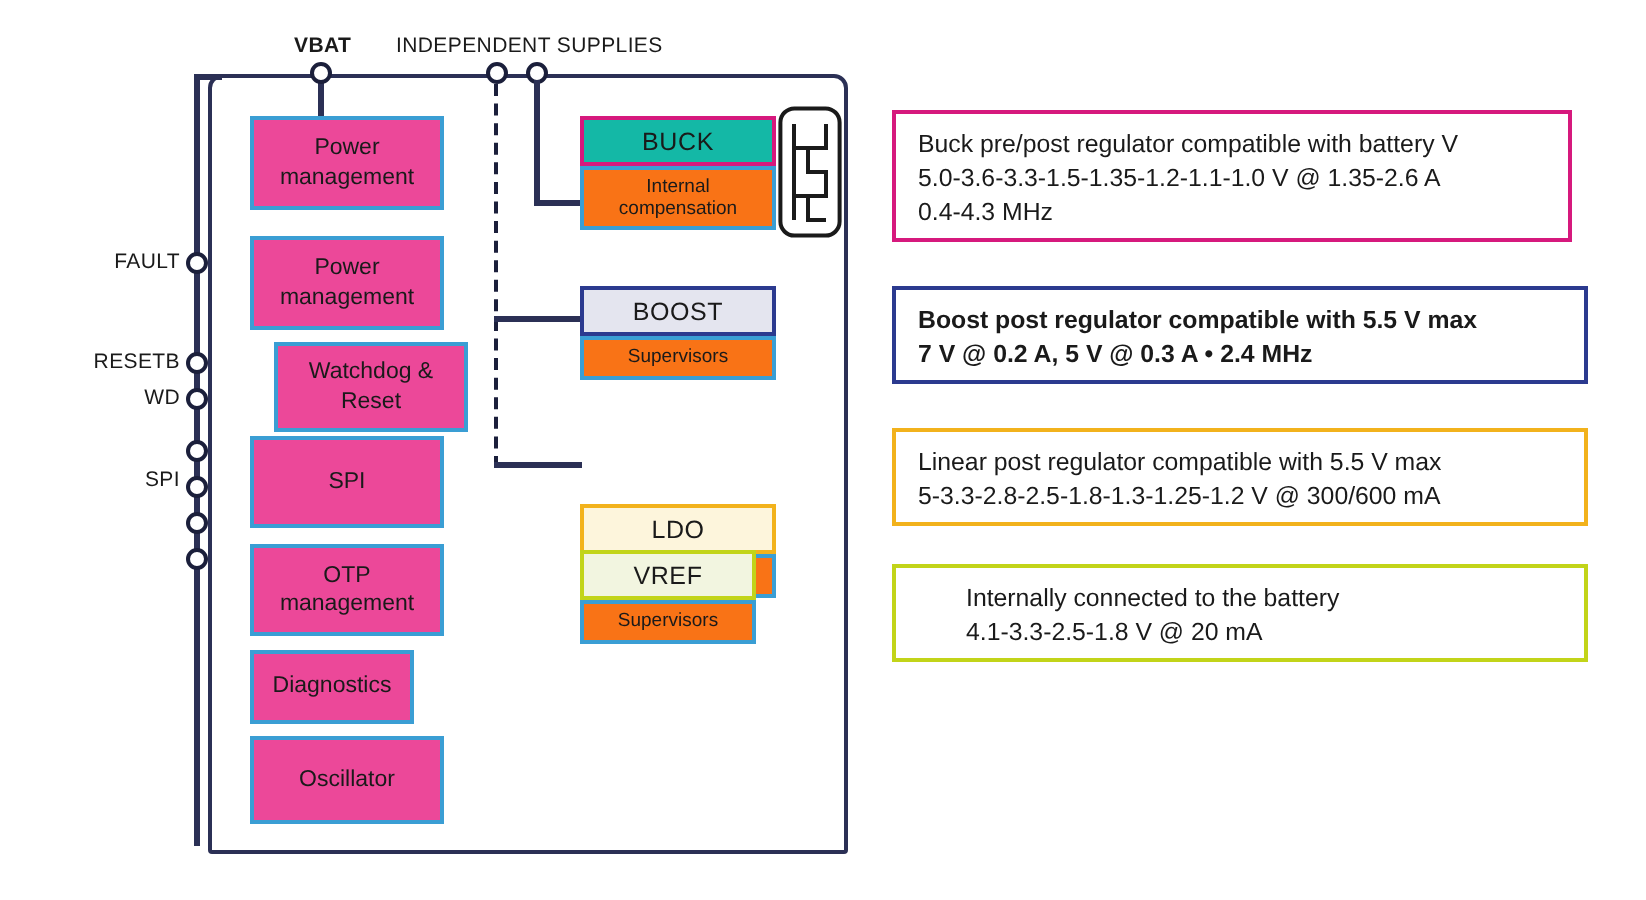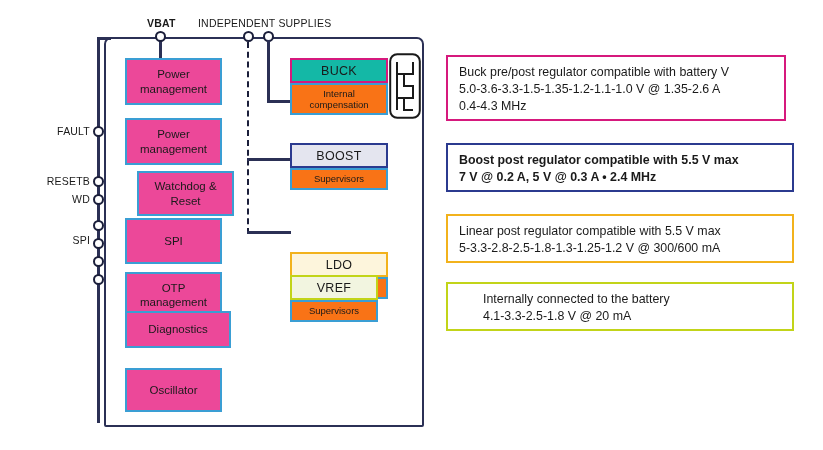--- a/index.html
+++ b/index.html
@@ -211,21 +211,21 @@
 
   <div class="fn-block" style="left:125px; top:218px; width:97px; height:46px;">
     <span style="white-space:pre-line;">SPI</span>
   </div>
 
   <div class="fn-block" style="left:125px; top:272px; width:97px; height:46px;">
     <span style="white-space:pre-line;">OTP
 management</span>
   </div>
 
-  <div class="fn-block" style="left:125px; top:311px; width:106px; height:37px;justify-content:center;">
+  <div class="fn-block" style="left:125px; top:325px; width:82px; height:37px;justify-content:center;">
     <span style="white-space:pre-line;">Diagnostics</span>
   </div>
 
   <div class="fn-block" style="left:125px; top:368px; width:97px; height:44px;">
     <span style="white-space:pre-line;">Oscillator</span>
   </div>
 
   <div class="reg-group reg-buck" style="left:290px; top:58px; width:98px;">
     <div class="reg-head">BUCK</div>
     <div class="reg-sub" style="white-space:pre-line;">Internal

